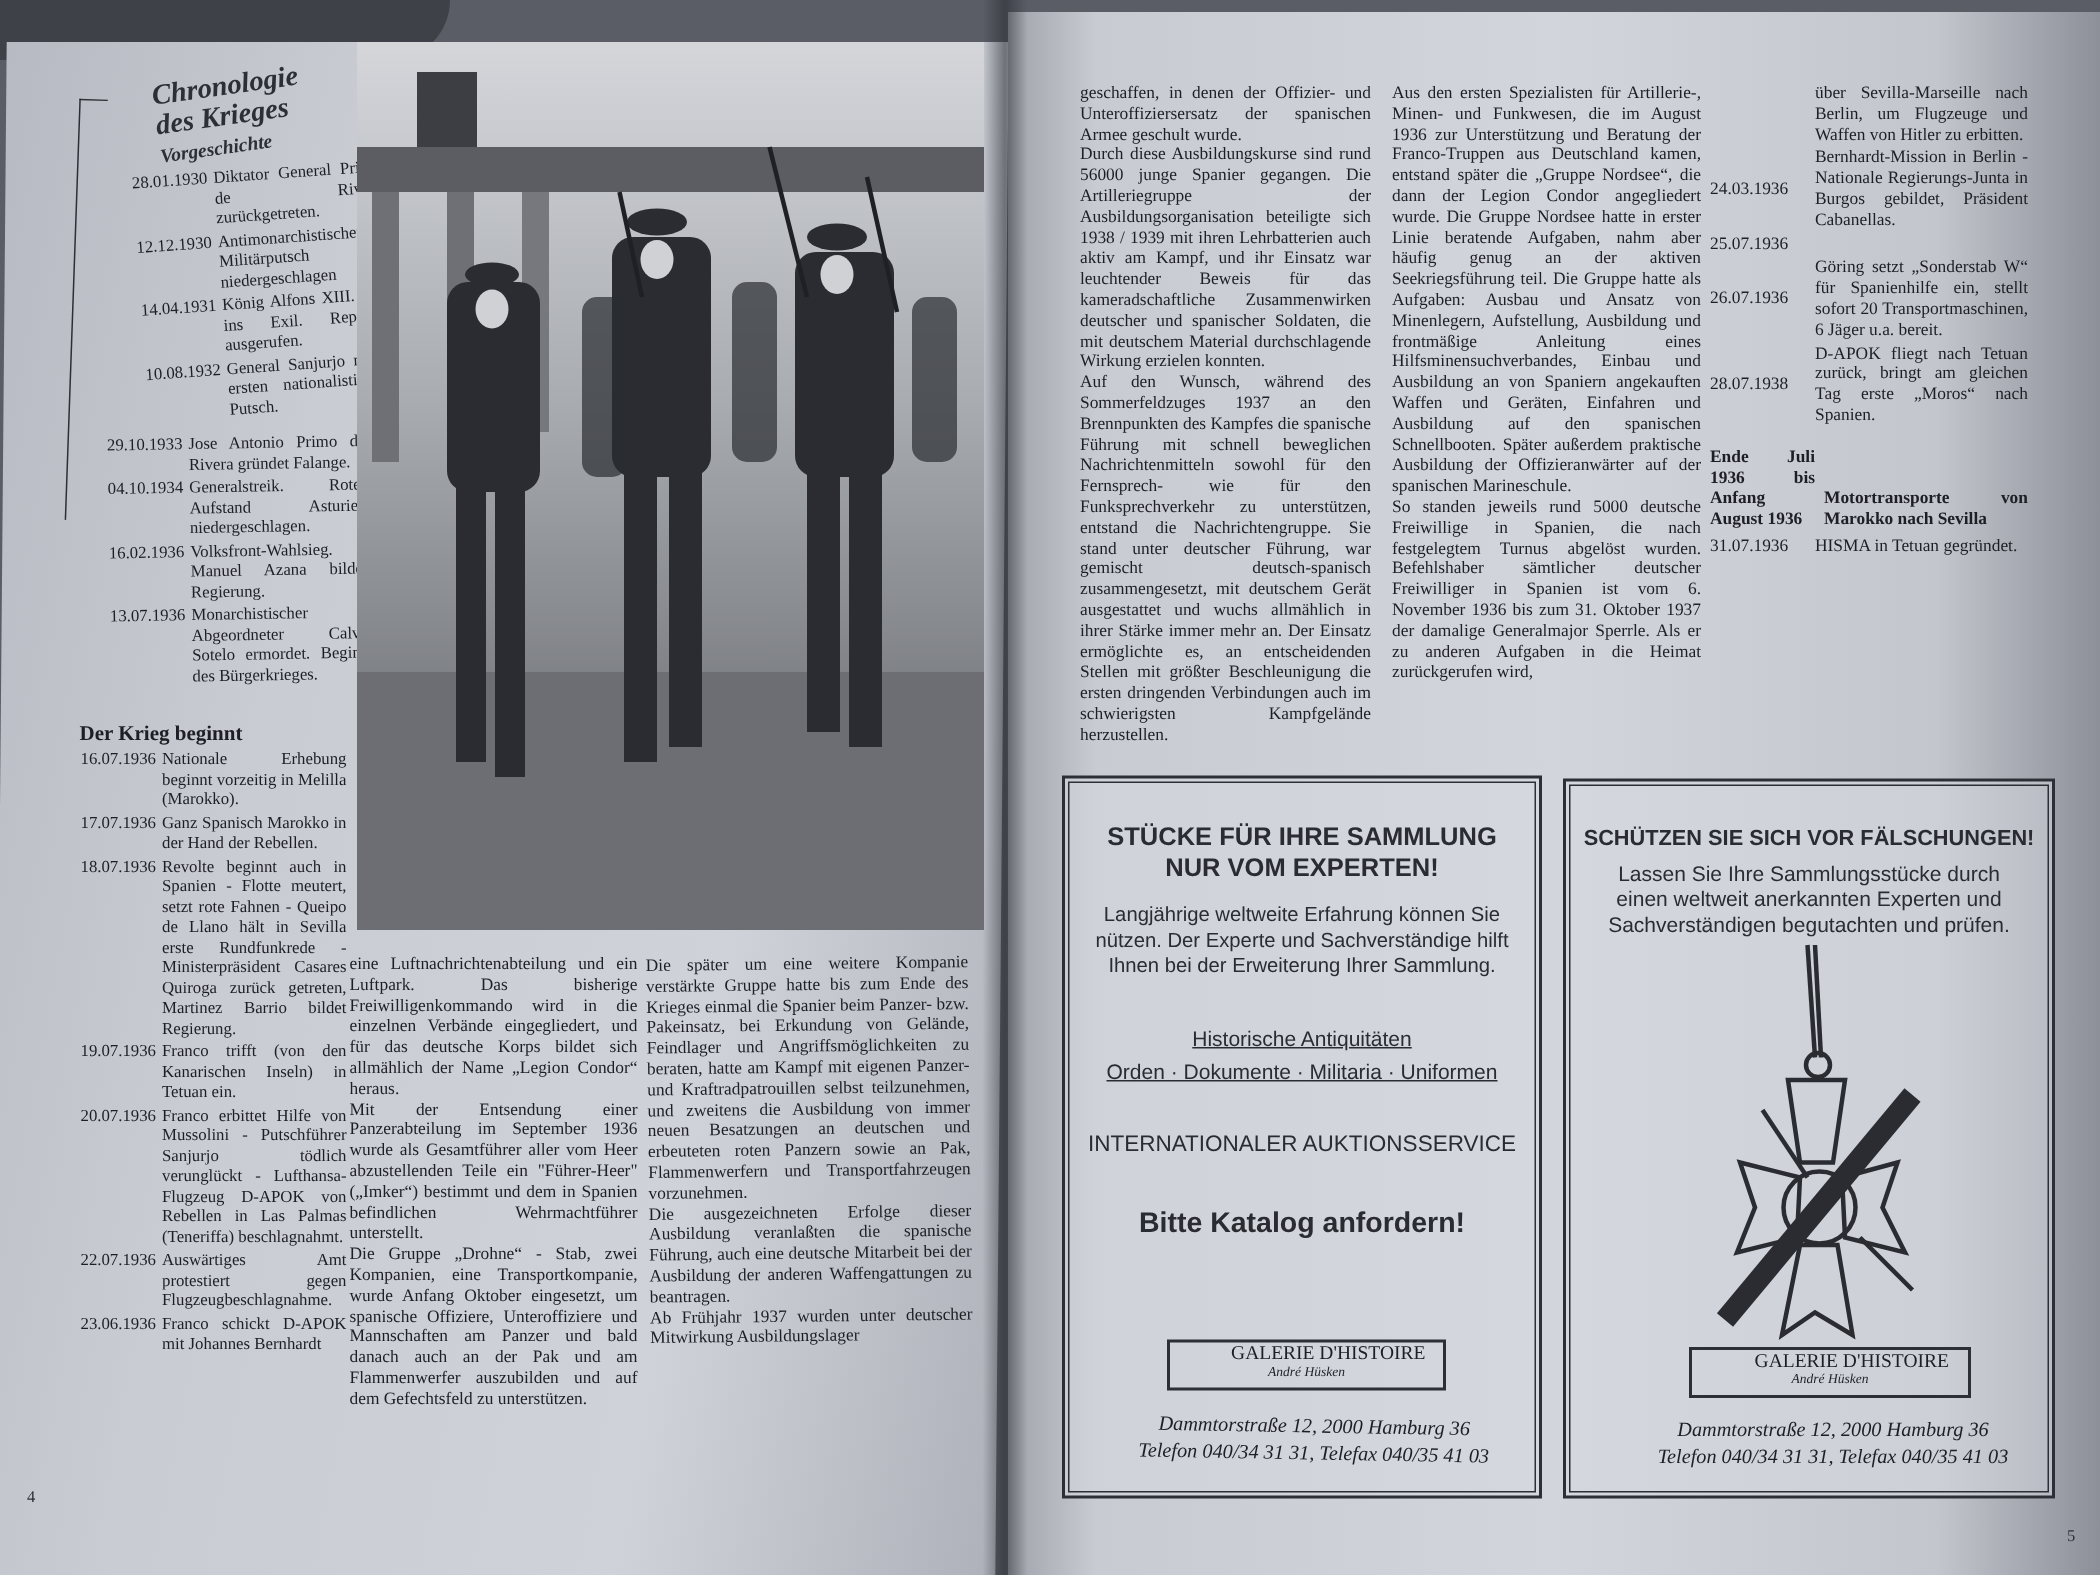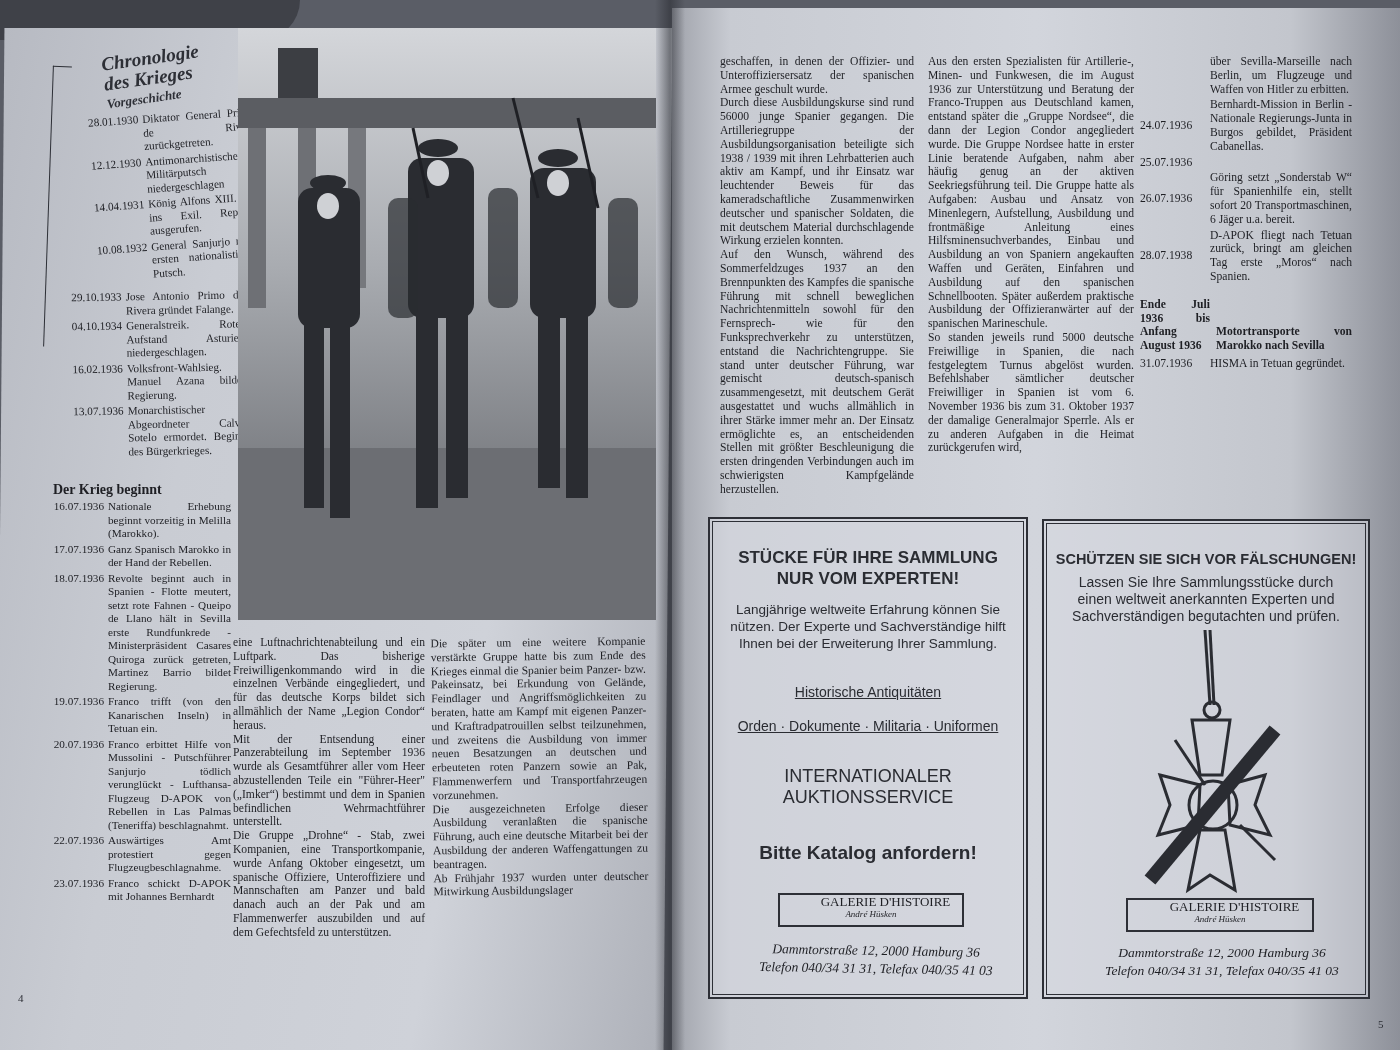--- a/index.html
+++ b/index.html
@@ -39,21 +39,21 @@
   .colE .date{width:64px;flex:none;padding-right:6px;}
   .colE .text{flex:1;}
   .colE .bold{font-weight:bold;}
   .page-num{font-size:11px;color:#2d2f36;}
   .ad{position:absolute;border:2px solid #2d2f36;outline:1px solid #2d2f36;outline-offset:-5px;background:rgba(215,218,225,.5);font-family:"Liberation Sans",sans-serif;text-align:center;color:#2a2c32;}
   .ad1{left:708px;top:517px;width:316px;height:478px;}
   .ad2{left:1042px;top:519px;width:324px;height:476px;}
   .ad h2{margin:0;font-size:17px;line-height:21px;font-weight:bold;}
   .ad .body{font-size:13.5px;line-height:17px;}
   .ad .u{text-decoration:underline;font-size:14px;}
-  .ad .auk{font-size:18px;}
+  .ad .auk{font-size:15px;}
   .ad .cta{font-weight:bold;font-size:19px;}
   .sign{position:absolute;border:2px solid #2d2f36;font-family:"Liberation Serif",serif;}
   .sign .name{font-size:13px;line-height:14px;padding-left:29px;}
   .sign .owner{font-style:italic;font-size:9px;}
   .addr{position:absolute;font-family:"Liberation Serif",serif;font-style:italic;font-size:13.5px;line-height:18px;}
 </style>
 </head>
 <body>
 
 <div class="spread">
@@ -126,21 +126,21 @@
       </div>
     <div class="row">
         <span class="date">20.07.1936</span>
         <span class="text">Franco erbittet Hilfe von Mussolini - Putschführer Sanjurjo tödlich verunglückt - Lufthansa-Flugzeug D-APOK von Rebellen in Las Palmas (Teneriffa) beschlagnahmt.</span>
       </div>
     <div class="row">
         <span class="date">22.07.1936</span>
         <span class="text">Auswärtiges Amt protestiert gegen Flugzeugbeschlagnahme.</span>
       </div>
     <div class="row">
-        <span class="date">23.07.1936</span>
+        <span class="date">23.06.1936</span>
         <span class="text">Franco schickt D-APOK mit Johannes Bernhardt</span>
       </div>
   </div>
 
   <div class="abs photo" title="Black-and-white photograph of uniformed officers marching in front of the Brandenburg Gate">
     <svg viewBox="0 0 418 592" preserveAspectRatio="none">
       <defs>
         <linearGradient id="sky" x1="0" y1="0" x2="0" y2="1">
           <stop offset="0" stop-color="#d4d6da"></stop>
             <stop offset="0.4" stop-color="#a9acb1"></stop>
@@ -204,21 +204,21 @@
   <div class="abs col colD">
     <p>Aus den ersten Spezialisten für Artillerie-, Minen- und Funkwesen, die im August 1936 zur Unterstützung und Beratung der Franco-Truppen aus Deutschland kamen, entstand später die „Gruppe Nordsee“, die dann der Legion Condor angegliedert wurde. Die Gruppe Nordsee hatte in erster Linie beratende Aufgaben, nahm aber häufig genug an der aktiven Seekriegsführung teil. Die Gruppe hatte als Aufgaben: Ausbau und Ansatz von Minenlegern, Aufstellung, Ausbildung und frontmäßige Anleitung eines Hilfsminensuchverbandes, Einbau und Ausbildung an von Spaniern angekauften Waffen und Geräten, Einfahren und Ausbildung auf den spanischen Schnellbooten. Später außerdem praktische Ausbildung der Offizieranwärter auf der spanischen Marineschule.</p>
     <p>So standen jeweils rund 5000 deutsche Freiwillige in Spanien, die nach festgelegtem Turnus abgelöst wurden. Befehlshaber sämtlicher deutscher Freiwilliger in Spanien ist vom 6. November 1936 bis zum 31. Oktober 1937 der damalige Generalmajor Sperrle. Als er zu anderen Aufgaben in die Heimat zurückgerufen wird,</p>
   </div>
   <div class="abs col colE">
     <div class="row">
         <span class="date"></span>
         <span class="text">über Sevilla-Marseille nach Berlin, um Flugzeuge und Waffen von Hitler zu erbitten.</span>
       </div>
     <div class="row">
-        <span class="date">24.07.1936</span>
+        <span class="date">24.03.1936</span>
         <span class="text">Bernhardt-Mission in Berlin - Nationale Regierungs-Junta in Burgos gebildet, Präsident Cabanellas.</span>
       </div>
     <div class="row">
         <span class="date">25.07.1936</span>
       </div>
     <div class="row">
         <span class="date">26.07.1936</span>
         <span class="text">Göring setzt „Sonderstab W“ für Spanienhilfe ein, stellt sofort 20 Transportmaschinen, 6 Jäger u.a. bereit.</span>
       </div>
     <div class="row">
@@ -232,21 +232,21 @@
     <div class="row" style="margin-top:4px;">
         <span class="date">31.07.1936</span>
         <span class="text">HISMA in Tetuan gegründet.</span>
       </div>
   </div>
 
   <div class="ad ad1">
     <h2 style="margin-top:28px;padding:0 20px;">STÜCKE FÜR IHRE SAMMLUNG NUR VOM EXPERTEN!</h2>
     <div class="body" style="margin:12px 18px 0;">Langjährige weltweite Erfahrung können Sie nützen. Der Experte und Sachverständige hilft Ihnen bei der Erweiterung Ihrer Sammlung.</div>
     <div class="u" style="margin-top:32px;">Historische Antiquitäten</div>
-    <div class="u" style="margin-top:18px;">Orden · Dokumente · Militaria · Uniformen</div>
+    <div class="u" style="margin-top:6px;">Orden · Dokumente · Militaria · Uniformen</div>
     <div class="auk" style="margin-top:32px;">INTERNATIONALER AUKTIONSSERVICE</div>
     <div class="cta" style="margin-top:34px;">Bitte Katalog anfordern!</div>
   </div>
   <div class="sign" style="left:778px;top:893px;width:182px;height:30px;text-align:center;">
     <div class="name">GALERIE D'HISTOIRE</div>
     <div class="owner">André Hüsken</div>
   </div>
   <div class="addr" style="left:736px;top:942px;width:280px;text-align:center;transform:rotate(1deg);">
     <div>Dammtorstraße 12, 2000 Hamburg 36</div>
     <div>Telefon 040/34 31 31, Telefax 040/35 41 03</div>

